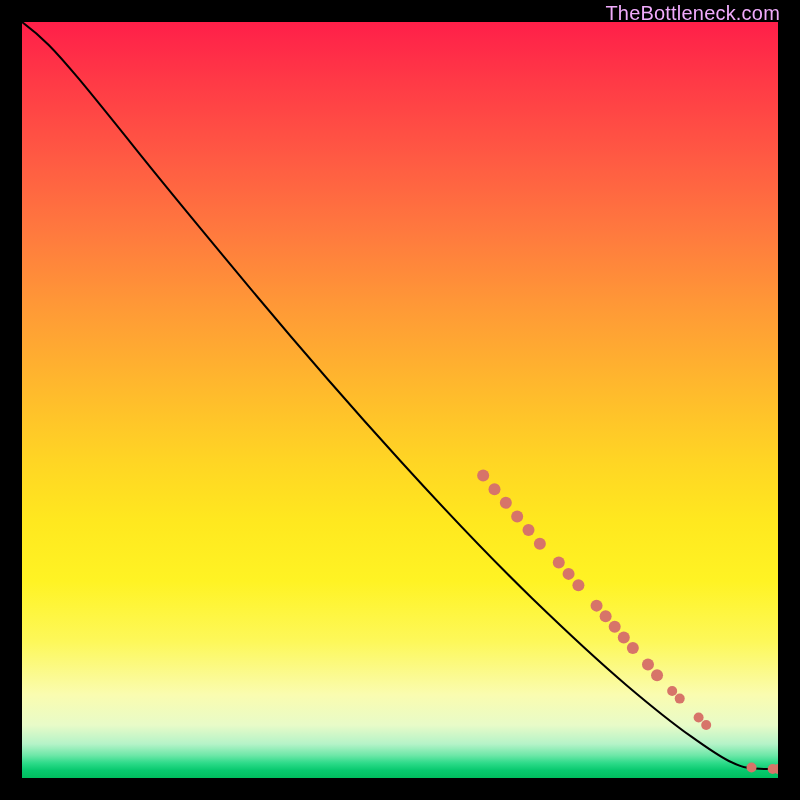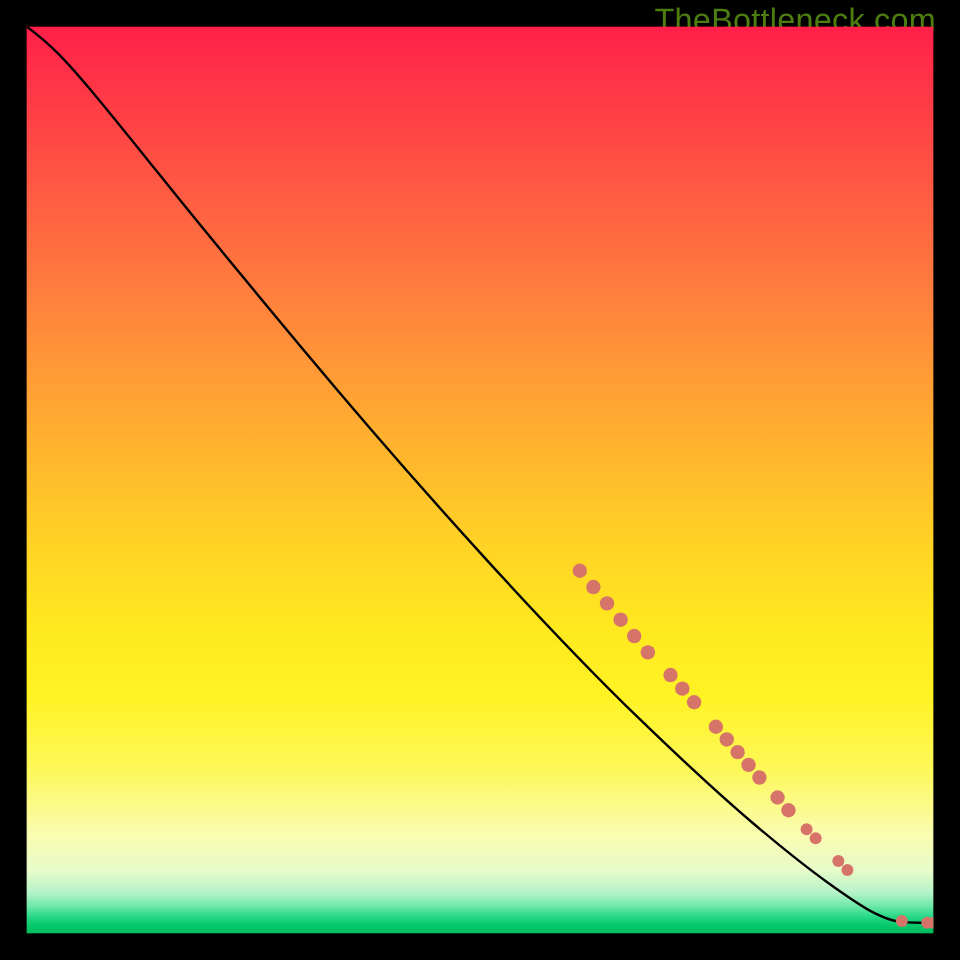--- a/index.html
+++ b/index.html
@@ -50,22 +50,22 @@
     );
   }
   .svg-layer {
     position: absolute;
     inset: 0;
   }
   .attribution {
     position: absolute;
     top: 2px;
     right: 20px;
-    color: #4d7c0f;
-    font-size: 27px;
+    color: #f0abfc;
+    font-size: 20px;
     font-weight: 400;
     letter-spacing: 0.2px;
   }
 </style>
 </head>
 <body>
 
 <div class="stage">
 
   <div class="attribution">TheBottleneck.com</div>

